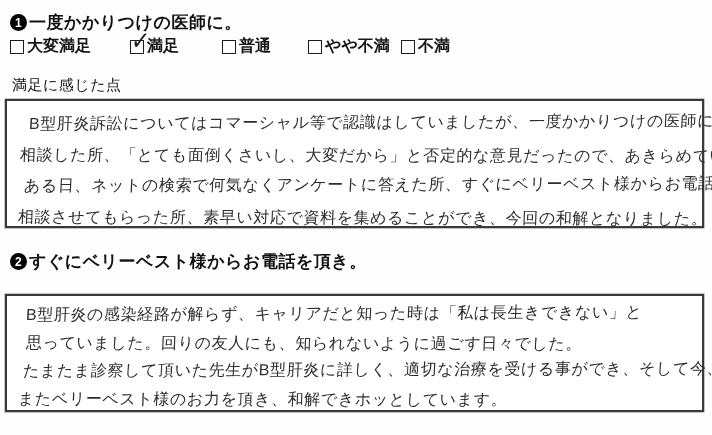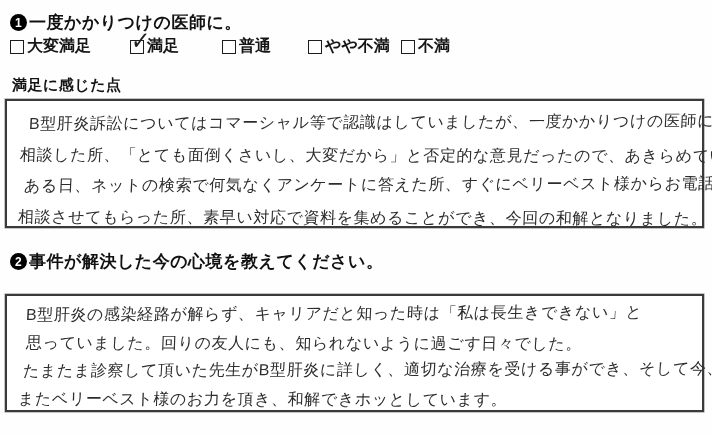--- a/index.html
+++ b/index.html
@@ -66,21 +66,21 @@
     font-family:"DejaVu Sans", sans-serif;
     transform:rotate(6deg) scaleX(0.8);
     transform-origin:bottom left;
     font-weight:400;
     pointer-events:none;
   }
   .box-label {
     position:absolute;
     left:12px; top:76px;
     font-size:15px;
-    font-weight:700;
+    font-weight:400;
     color:#141414;
     letter-spacing:0.5px;
   }
   .answer-box {
     position:absolute;
     left:5px;
     width:699px;
     border:2px solid #3a3a3a;
     box-shadow:0 0 0 0.5px #8a8a8a;
     background:#fff;
@@ -144,21 +144,21 @@
 
 <div class="answer-box" id="box1">
   <div class="hw-line">B型肝炎訴訟についてはコマーシャル等で認識はしていましたが、一度かかりつけの医師に</div>
   <div class="hw-line">相談した所、「とても面倒くさいし、大変だから」と否定的な意見だったので、あきらめていました。</div>
   <div class="hw-line">ある日、ネットの検索で何気なくアンケートに答えた所、すぐにベリーベスト様からお電話を頂き</div>
   <div class="hw-line">相談させてもらった所、素早い対応で資料を集めることができ、今回の和解となりました。</div>
 </div>
 
 <div class="section-title" id="title2">
   <span class="numcircle">2</span>
-  <span>事件が解決した今の心境を教えてください。</span>
+  <span>すぐにベリーベスト様からお電話を頂き。</span>
 </div>
 
 <div class="answer-box" id="box2">
   <div class="hw-line">B型肝炎の感染経路が解らず、キャリアだと知った時は「私は長生きできない」と</div>
   <div class="hw-line">思っていました。回りの友人にも、知られないように過ごす日々でした。</div>
   <div class="hw-line">たまたま診察して頂いた先生がB型肝炎に詳しく、適切な治療を受ける事ができ、そして今、</div>
   <div class="hw-line">またベリーベスト様のお力を頂き、和解できホッとしています。</div>
 </div>
 
 </body></html>

